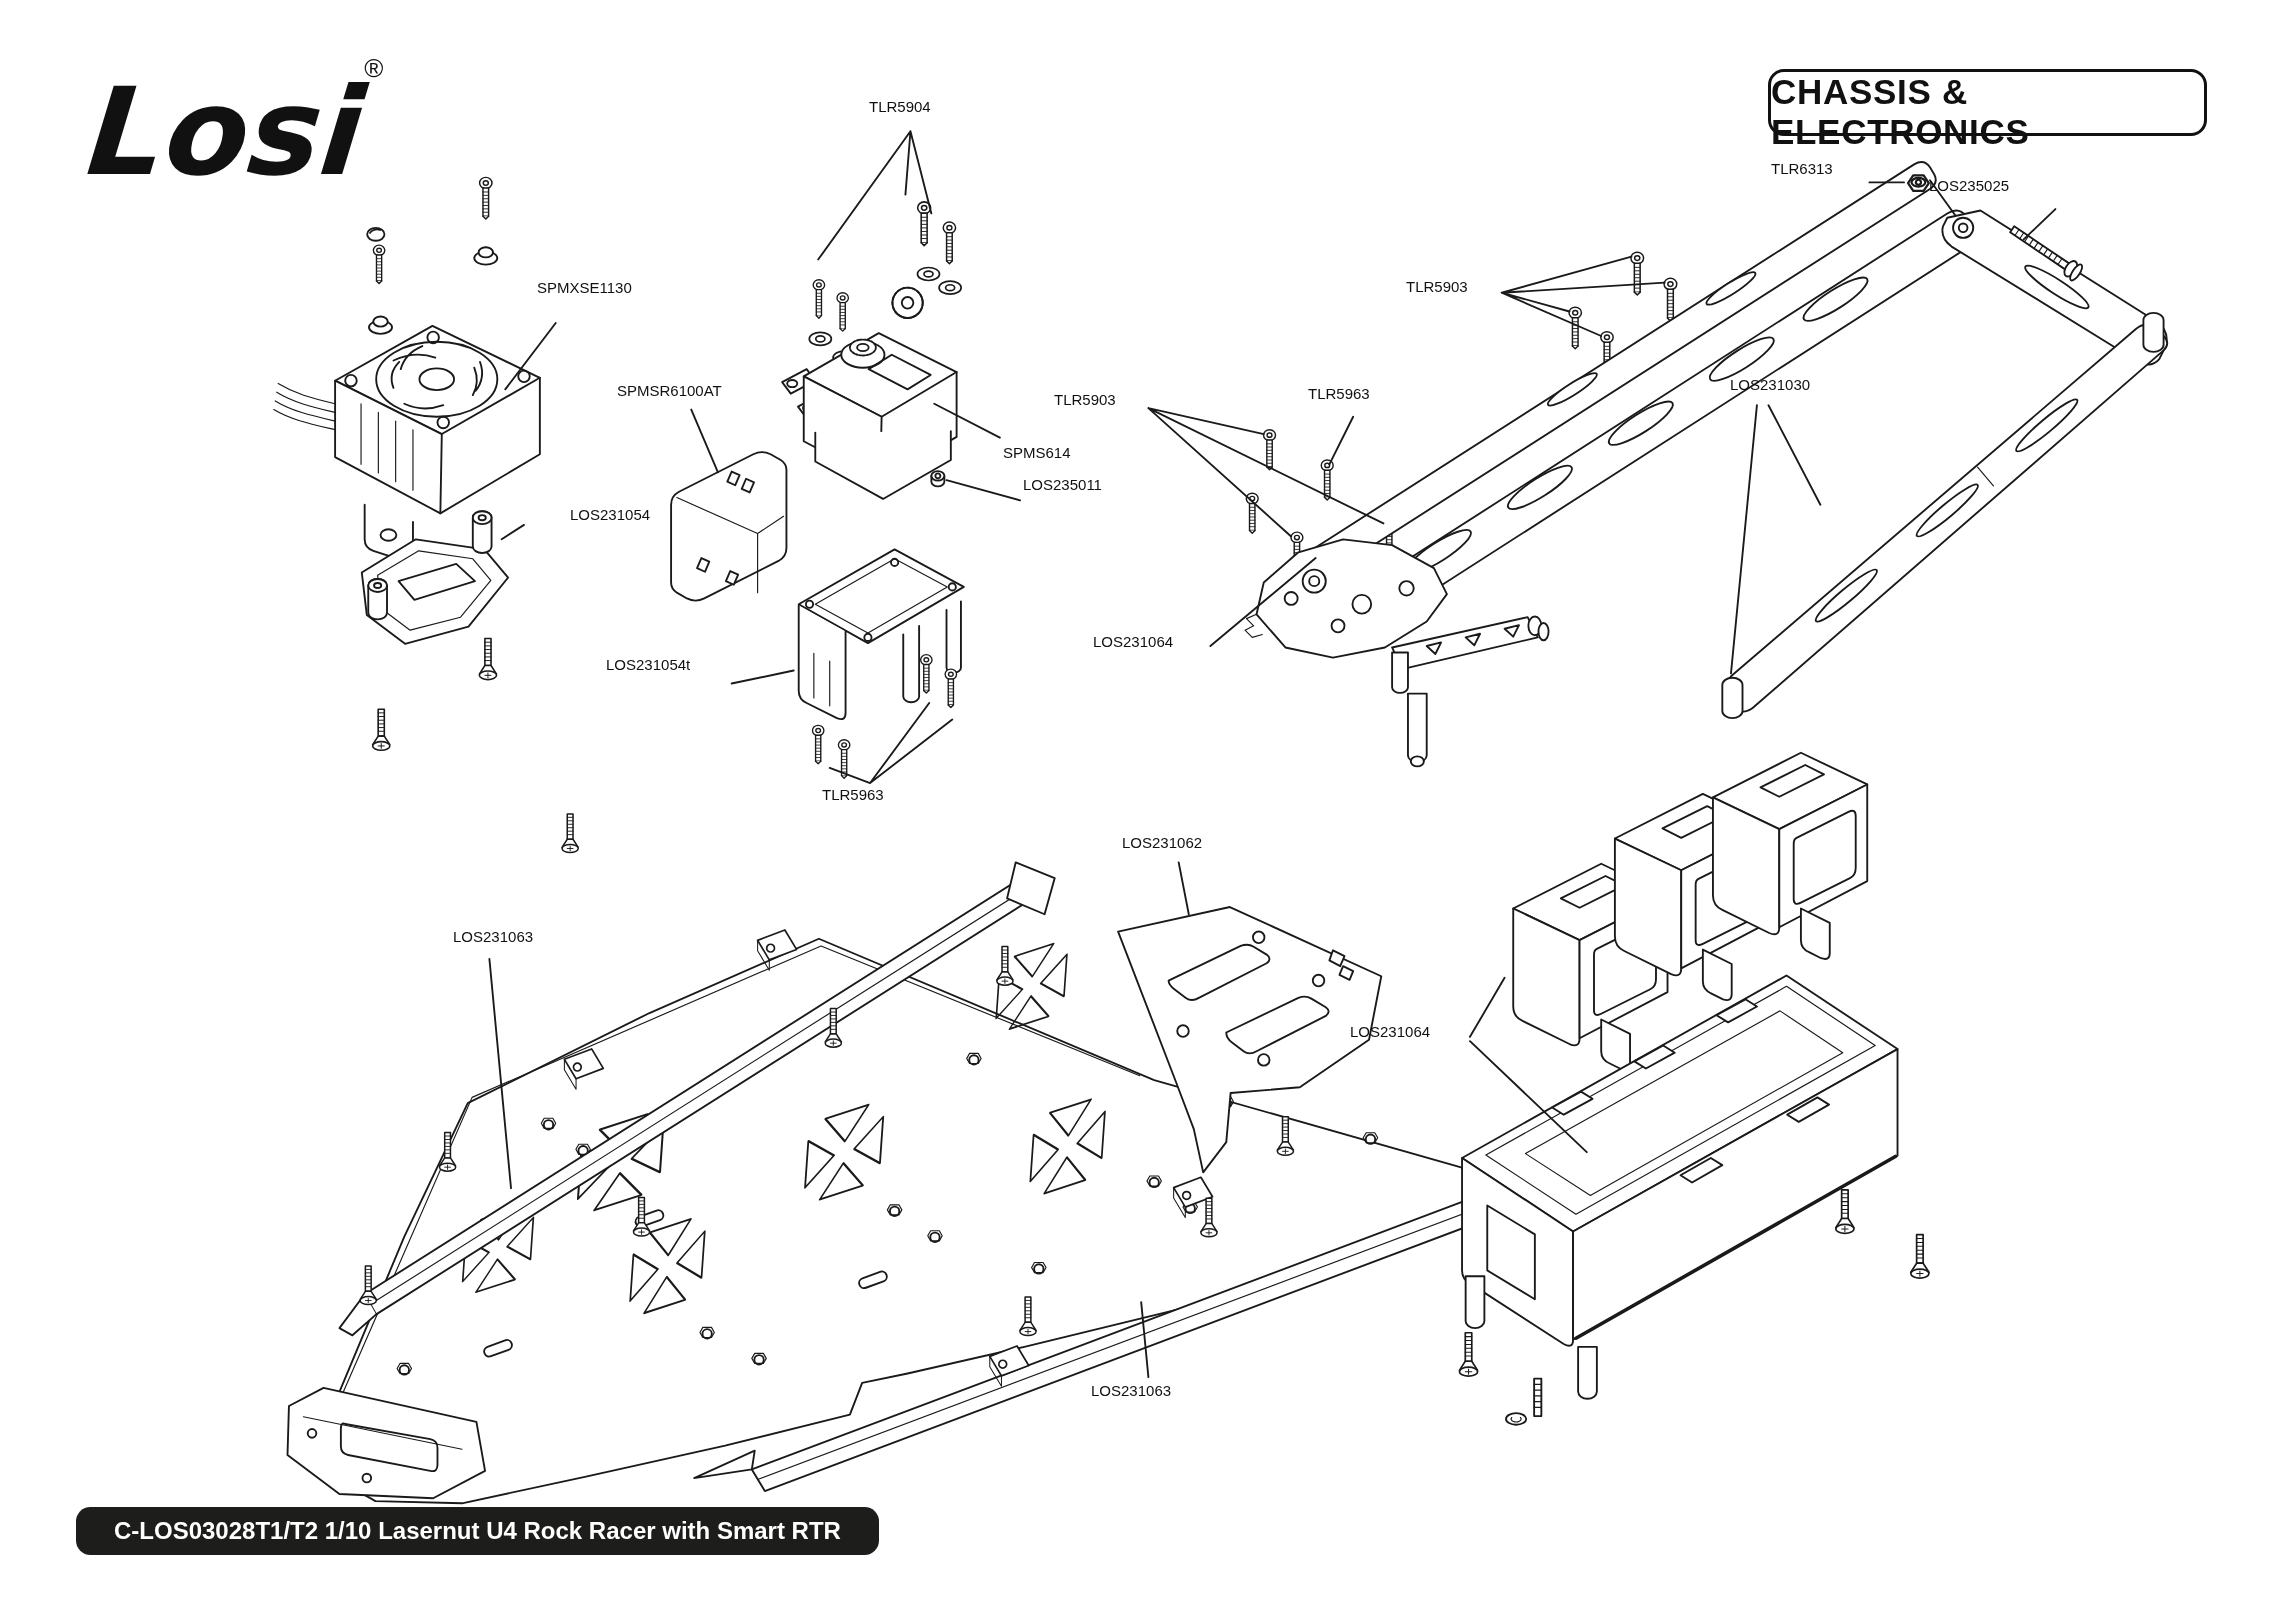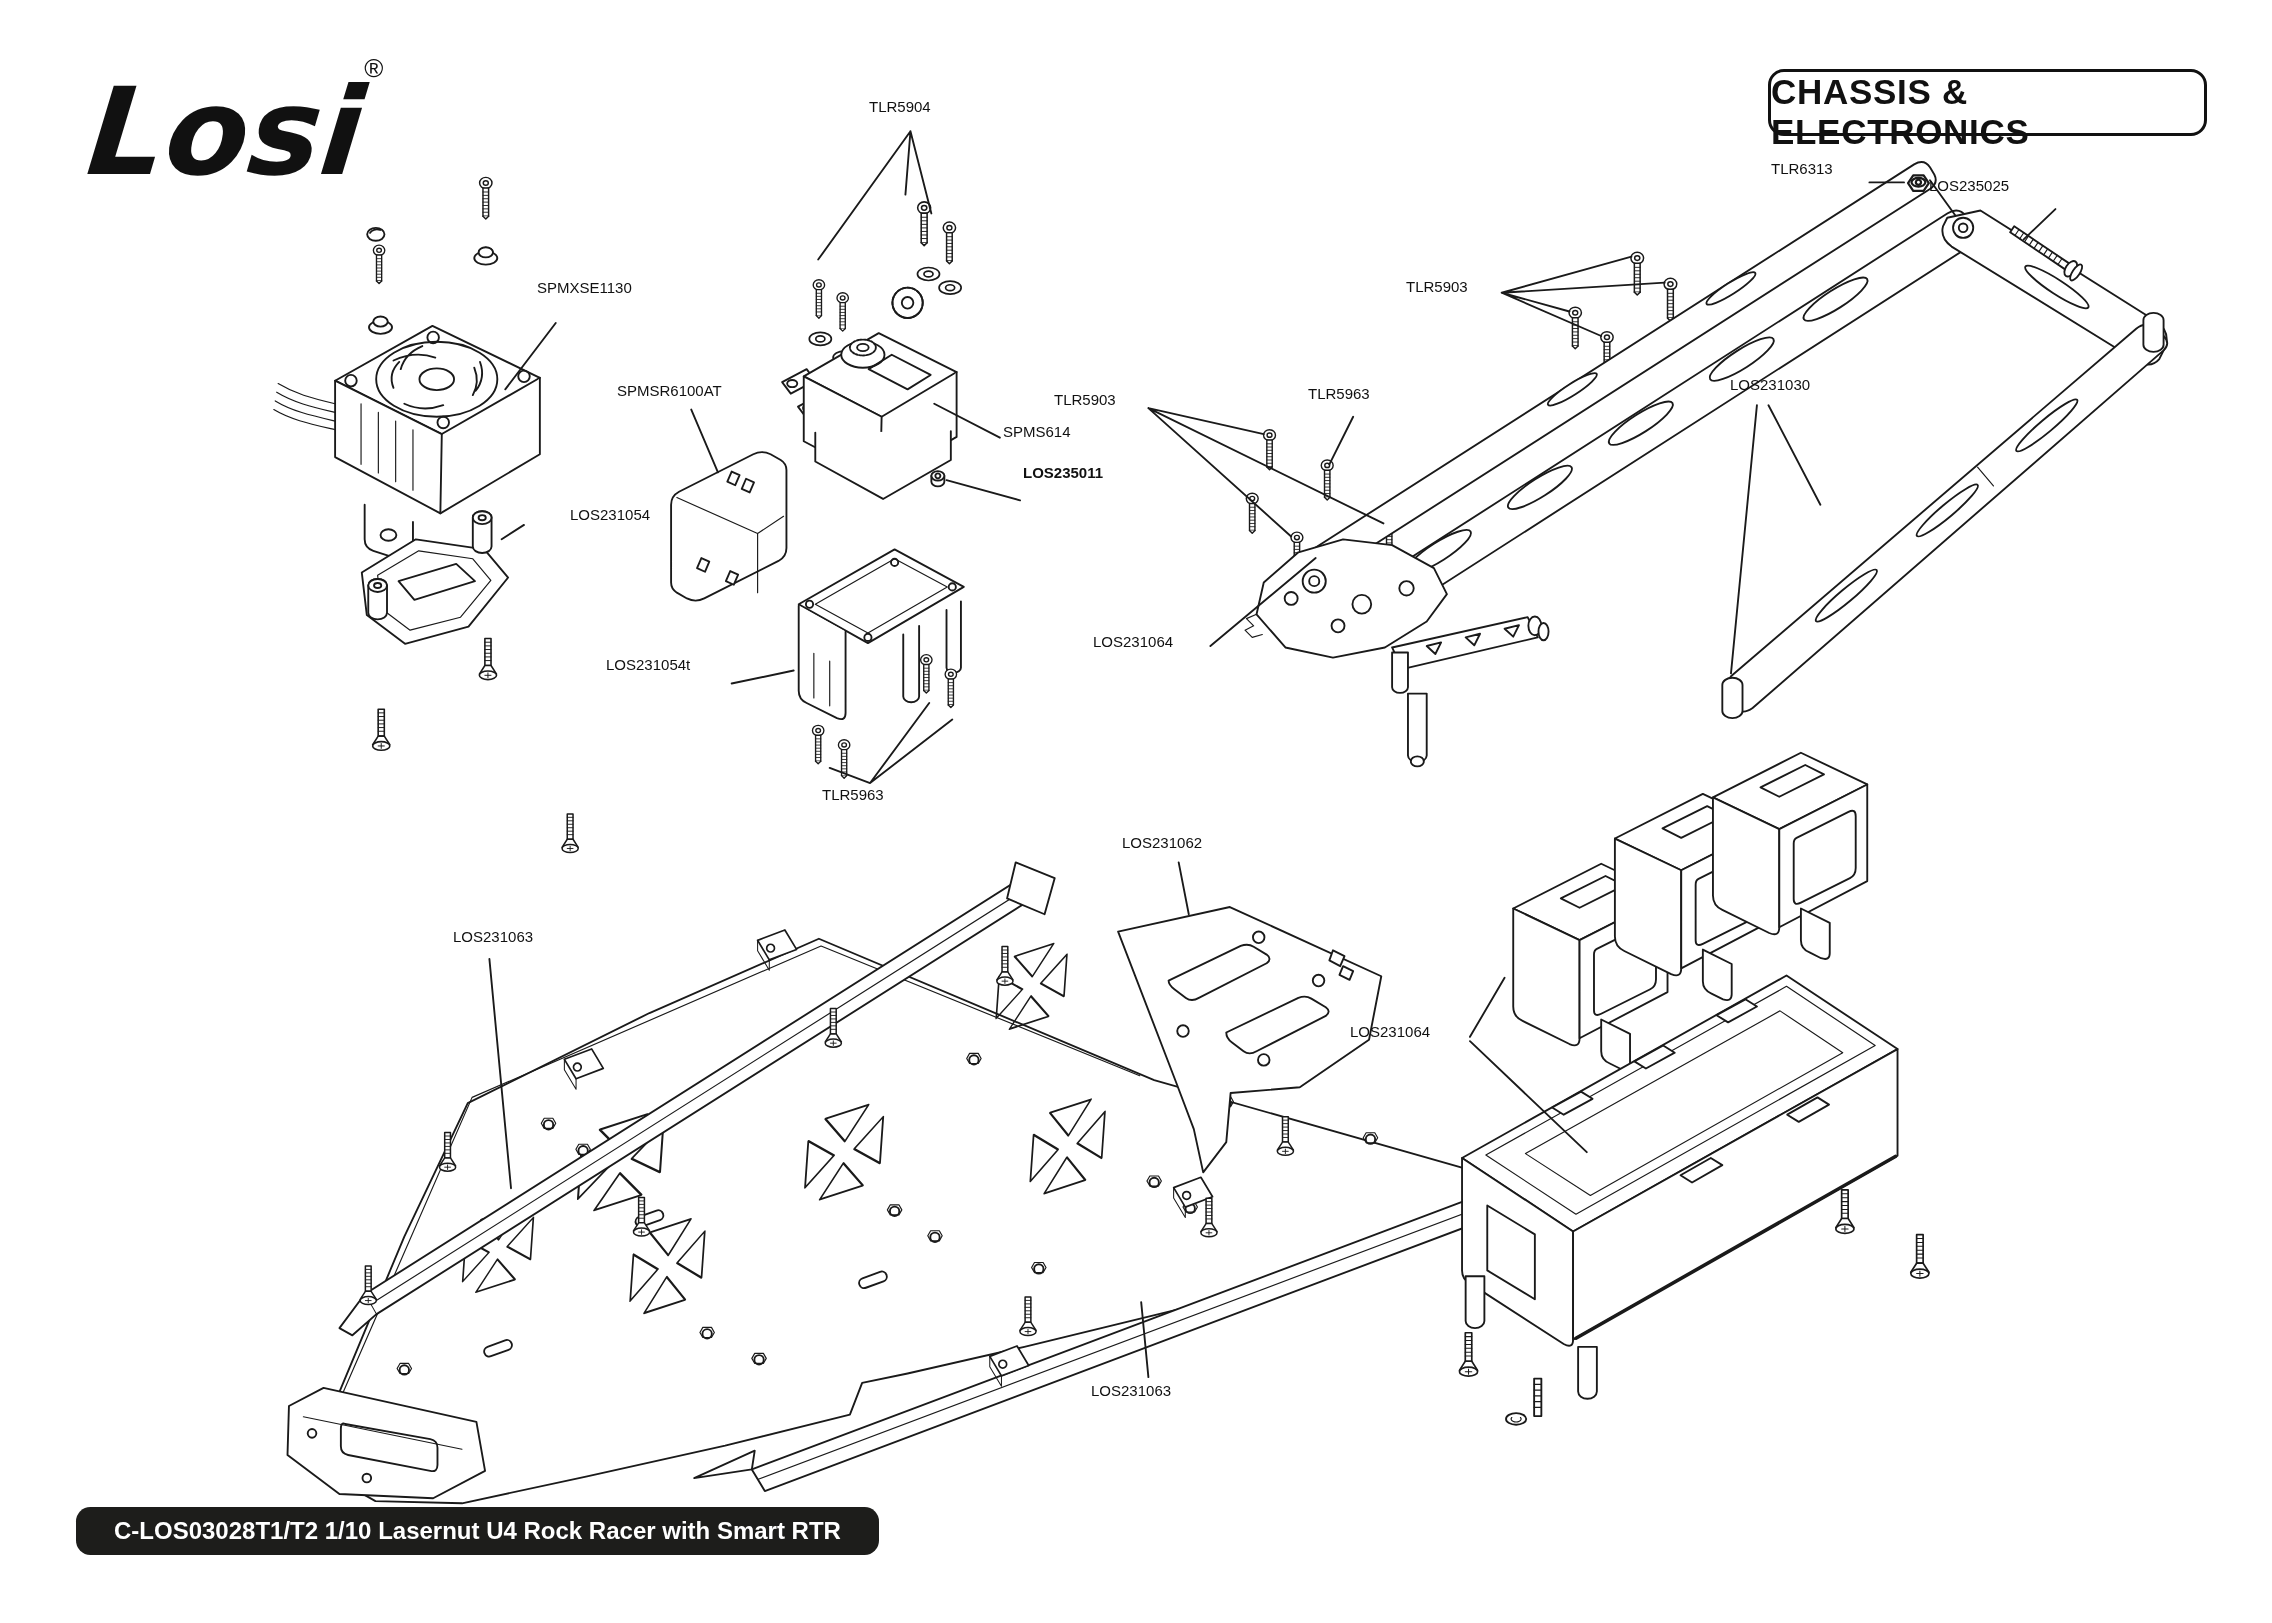--- a/index.html
+++ b/index.html
@@ -387,22 +387,22 @@
   </svg>
 
   <div class="title-box">
     <span>CHASSIS &amp; ELECTRONICS</span>
   </div>
 
   <div id="labels-layer" style="position:absolute;left:0;top:0;width:100%;height:100%;">
       <div class="part-label" style="left: 869px; top: 98px;">TLR5904</div>
       <div class="part-label" style="left: 537px; top: 279px;">SPMXSE1130</div>
       <div class="part-label" style="left: 617px; top: 382px;">SPMSR6100AT</div>
-      <div class="part-label" style="left: 1003px; top: 423px;">SPMS614</div>
-      <div class="part-label" style="left: 1023px; top: 464px; font-weight: bold;">LOS235011</div>
+      <div class="part-label" style="left: 1003px; top: 444px;">SPMS614</div>
+      <div class="part-label" style="left: 1023px; top: 476px;">LOS235011</div>
       <div class="part-label" style="left: 526px; top: 506px; margin-left: 44px;">LOS231054</div>
       <div class="part-label" style="left: 606px; top: 656px;">LOS231054t</div>
       <div class="part-label" style="left: 822px; top: 786px;">TLR5963</div>
       <div class="part-label" style="left: 1054px; top: 391px;">TLR5903</div>
       <div class="part-label" style="left: 1308px; top: 385px;">TLR5963</div>
       <div class="part-label" style="left: 1406px; top: 278px;">TLR5903</div>
       <div class="part-label" style="left: 1771px; top: 160px;">TLR6313</div>
       <div class="part-label" style="left: 1929px; top: 177px;">LOS235025</div>
       <div class="part-label" style="left: 1730px; top: 376px;">LOS231030</div>
       <div class="part-label" style="left: 1093px; top: 633px;">LOS231064</div>

